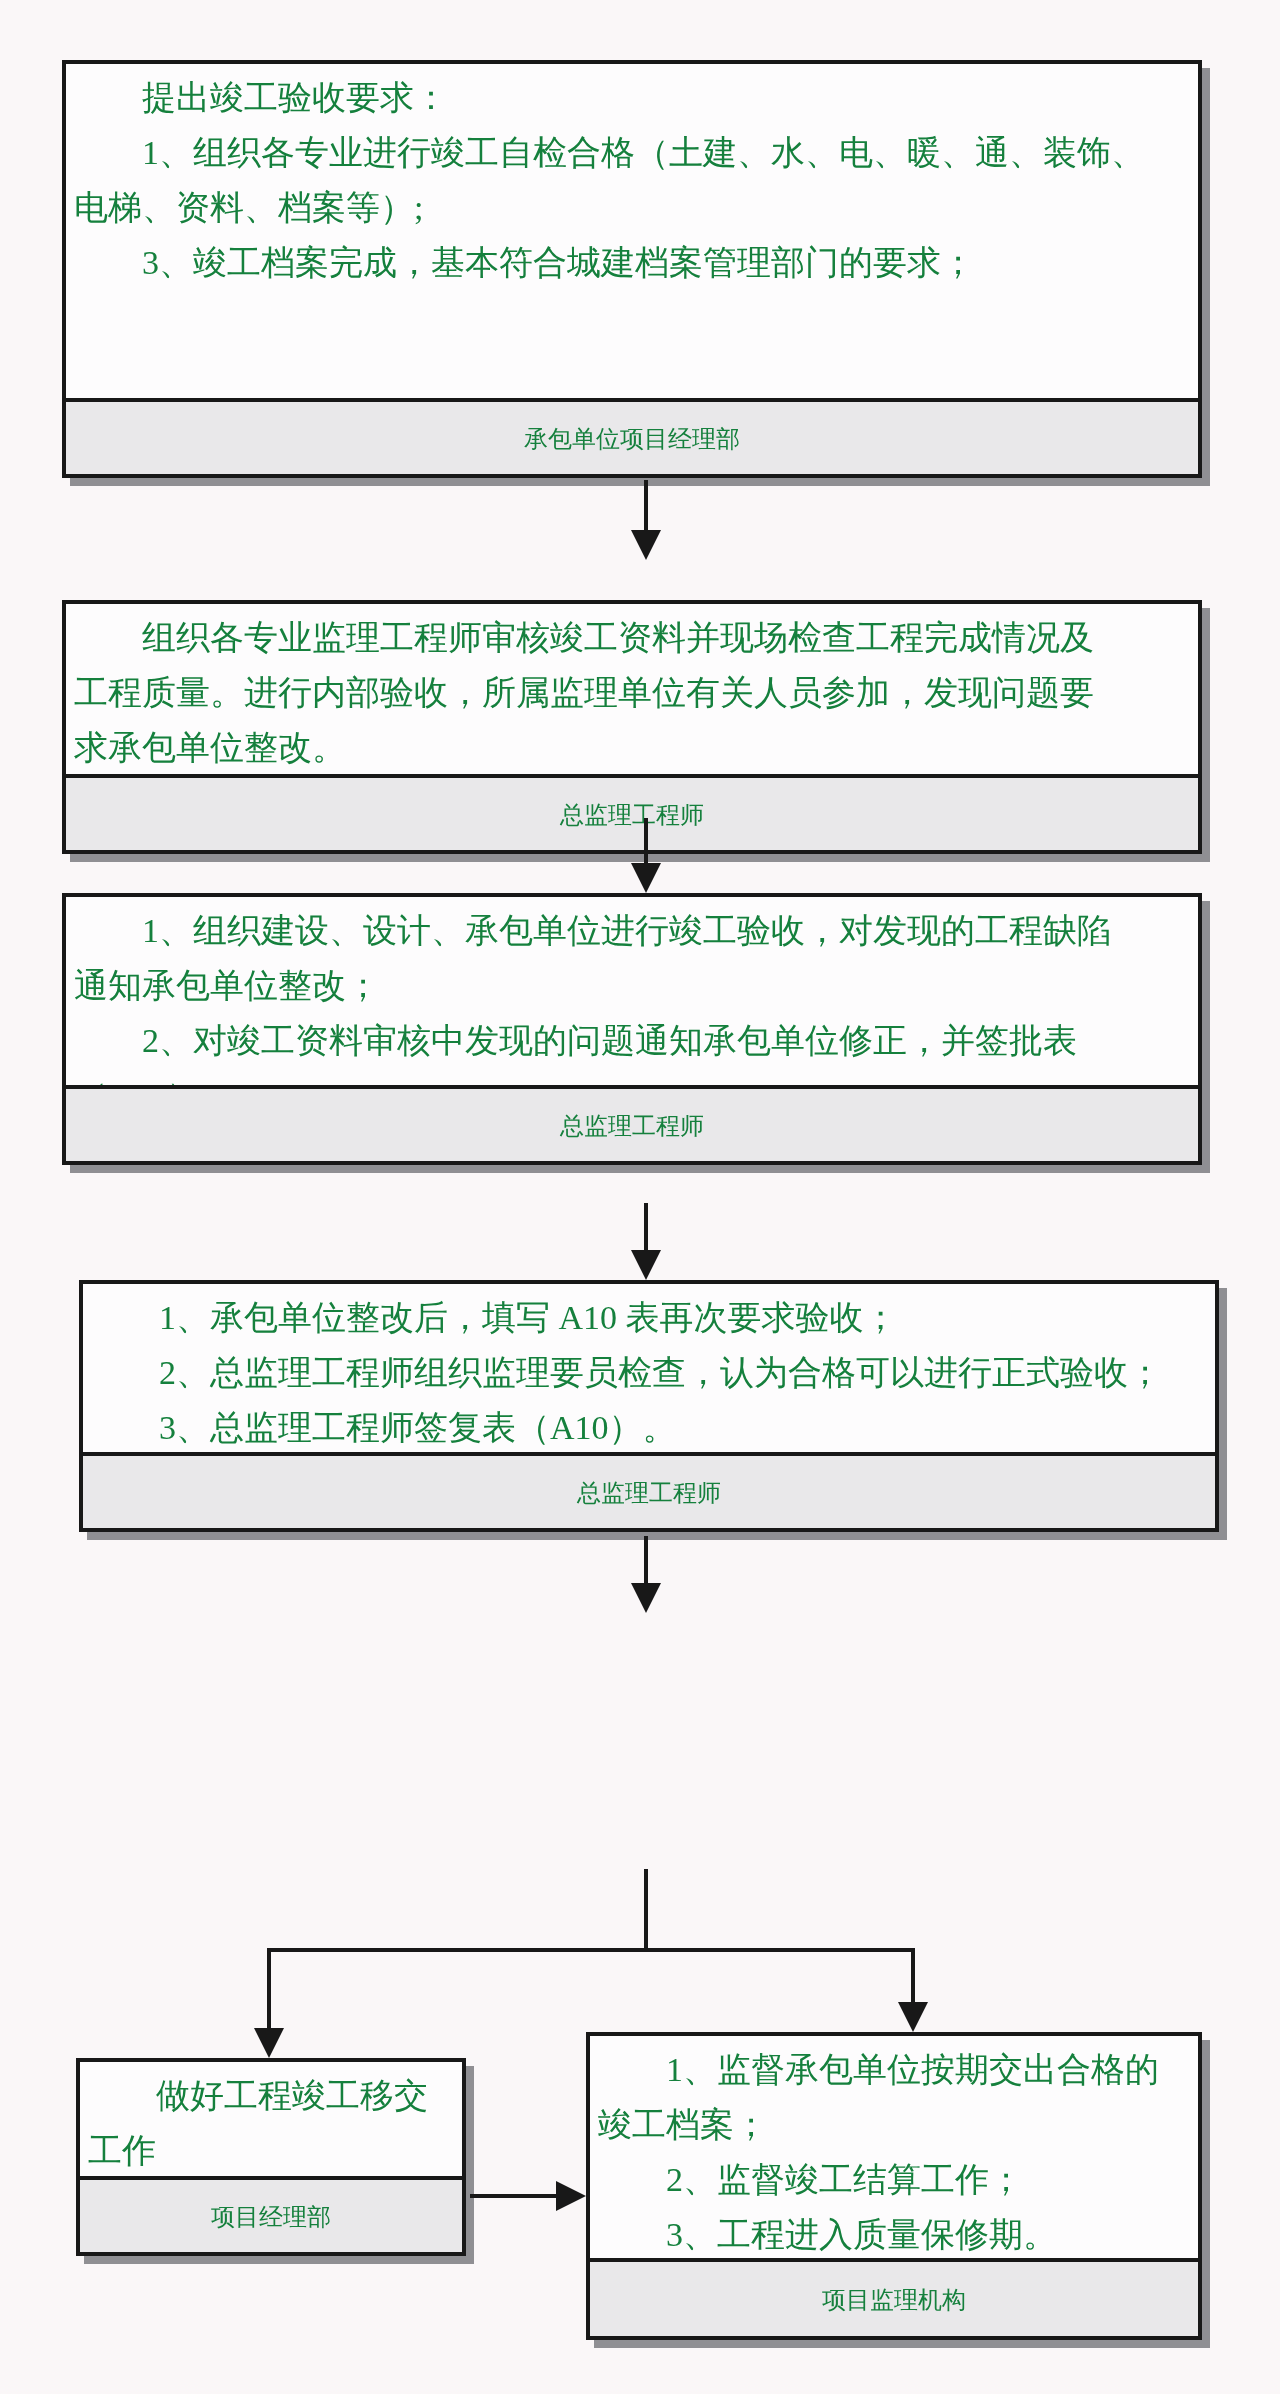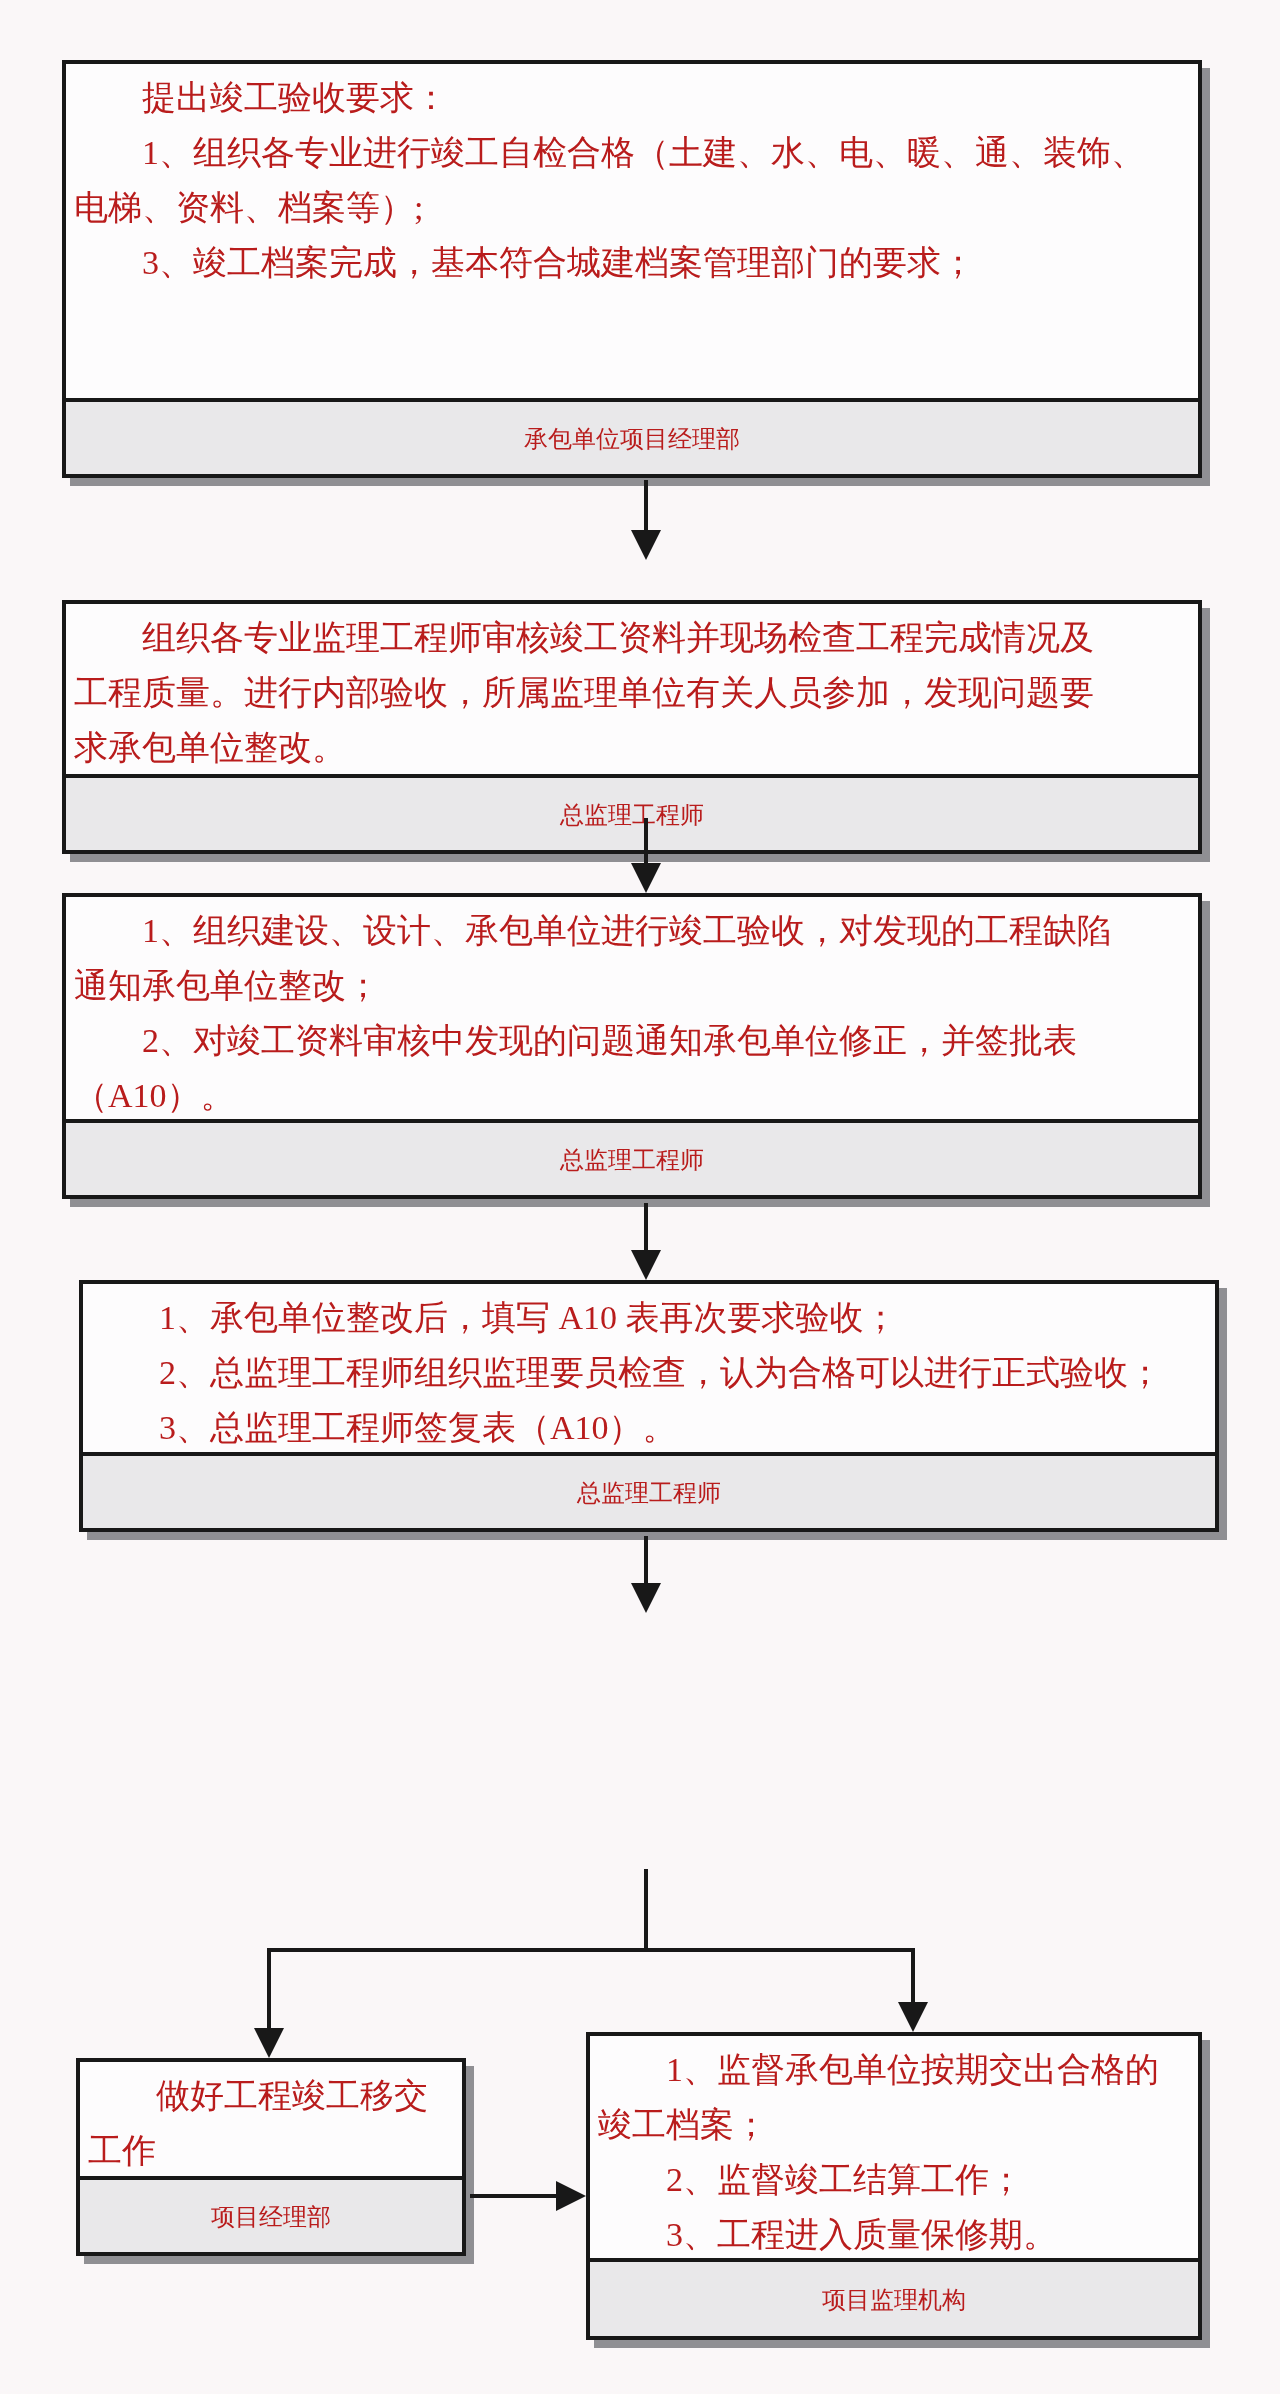--- a/index.html
+++ b/index.html
@@ -3,21 +3,21 @@
 <meta charset="utf-8">
 <style>
   * { box-sizing: border-box; margin: 0; padding: 0; }
   html, body { background: #faf7f8; }
   .canvas {
     position: relative;
     width: 1280px;
     height: 2394px;
     background: #faf7f8;
     font-family: "Liberation Serif", "DejaVu Serif", serif;
-    color: #b91c1c;
+    color: #15803d;
     overflow: hidden;
   }
   .fbox {
     position: absolute;
     border: 4px solid #181818;
     background: #fdfcfd;
     box-shadow: 8px 8px 0 #8f8f93;
   }
   .fbox .body {
     padding: 6px 10px 0 8px;
@@ -35,21 +35,21 @@
     text-align: center;
     font-size: 24px;
     height: 76px;
     line-height: 74px;
   }
   #box1 { left: 62px;  top: 60px;   width: 1140px; }
   #box1 .body { height: 334px; }
   #box2 { left: 62px;  top: 560px;  width: 1140px; margin-top: 40px; }
   #box2 .body { height: 170px; }
   #box3 { left: 62px;  top: 893px;  width: 1140px; }
-  #box3 .body { height: 222px; }
+  #box3 .body { height: 188px; }
   #box4 { left: 62px;  top: 1280px; width: 1140px; margin-left: 17px; }
   #box4 .body { height: 168px; }
   #box5 { left: 62px;  top: 1613px; width: 1140px; }
   #box5 .body { height: 168px; }
   #boxL { left: 76px;  top: 2058px; width: 390px; }
   #boxL .body { height: 114px; }
   #boxR { left: 586px; top: 2032px; width: 616px; }
   #boxR .body { height: 222px; }
   #boxR .label { height: 78px; line-height: 76px; }
 

